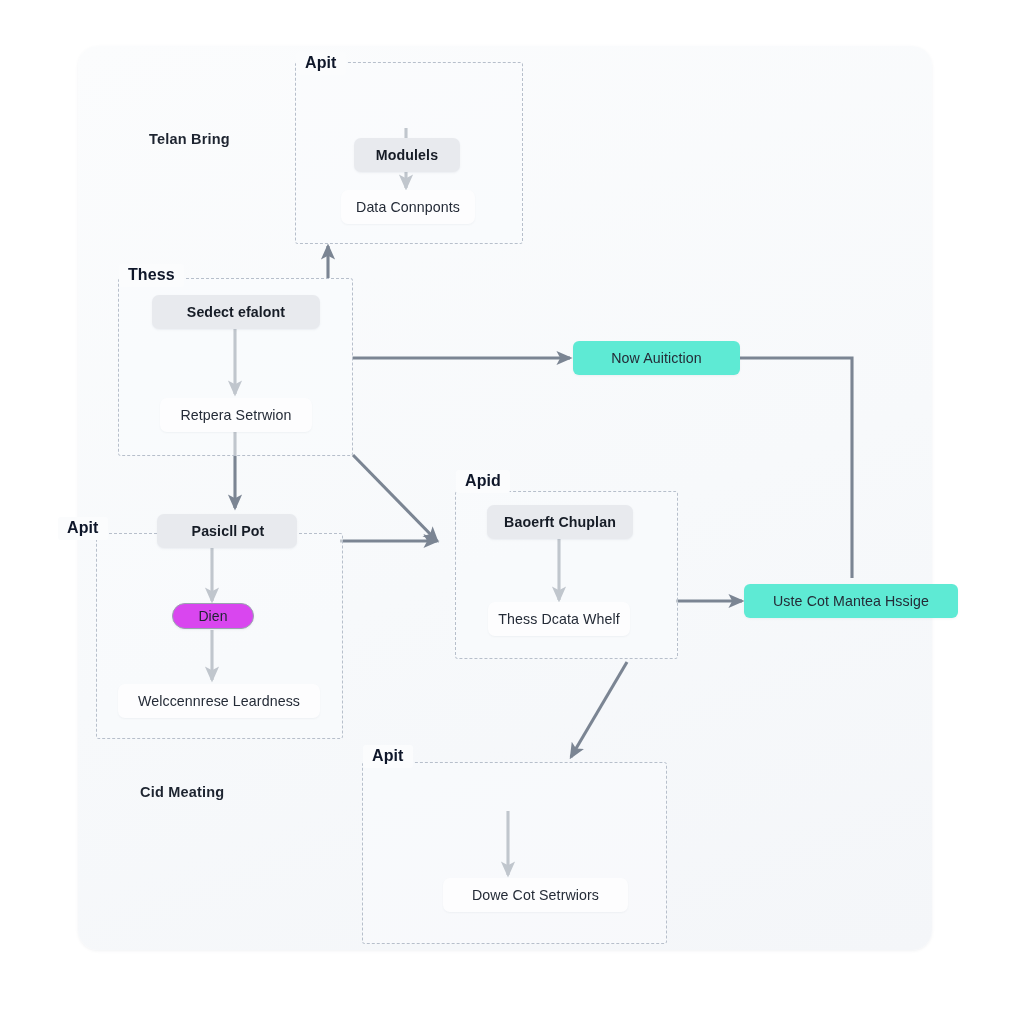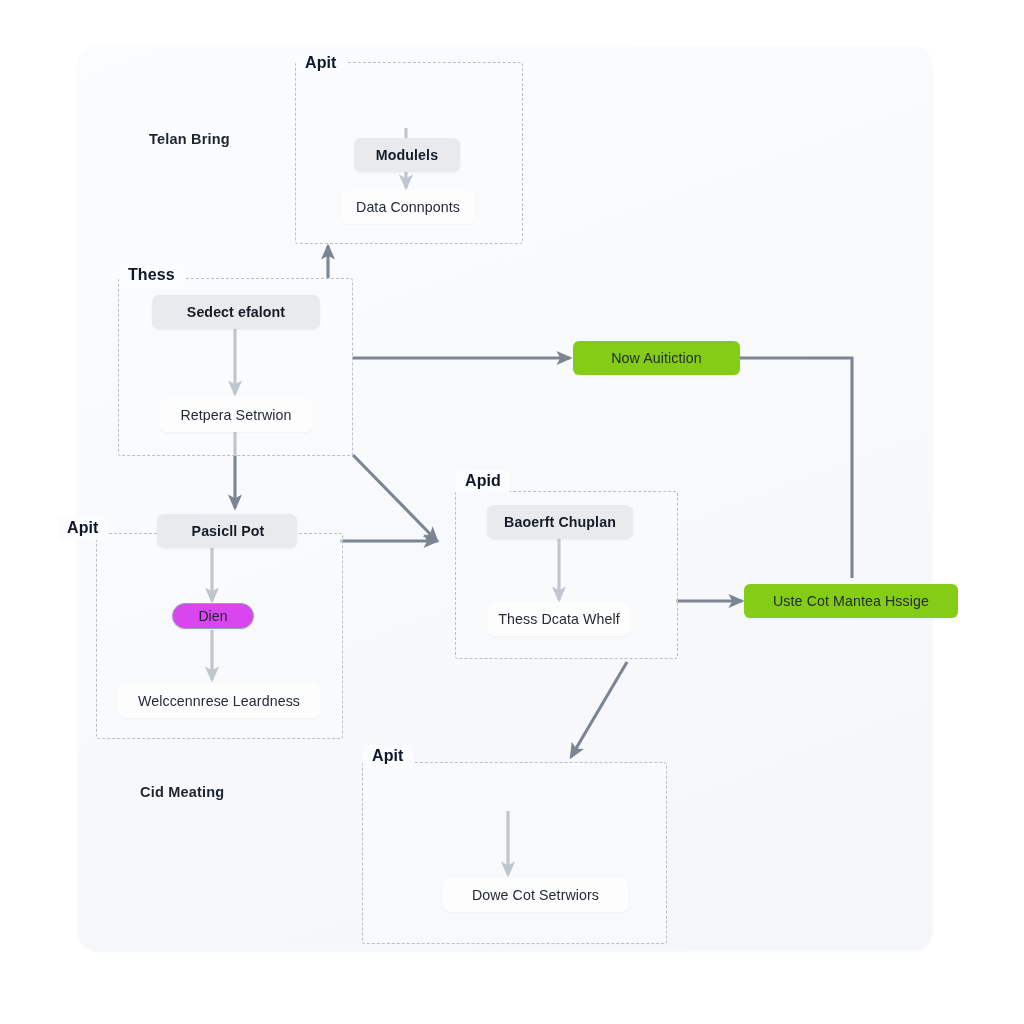--- a/index.html
+++ b/index.html
@@ -76,21 +76,21 @@
   }
   .node.pill{
     background:#d946ef;
     border:1.3px solid #9aa3b0;
     border-radius:999px;
     color:#1e2531;
     font-size:14px;
     box-shadow:0 1px 2px rgba(120,130,145,.10);
   }
   .node.free{
-    background:#84cc16;
+    background:#5eead4;
     color:#242b37;
     border-radius:6px;
     box-shadow:0 1px 2px rgba(120,130,145,.08);
   }
 </style>
 </head>
 <body>
 
 <div id="stage">
 

